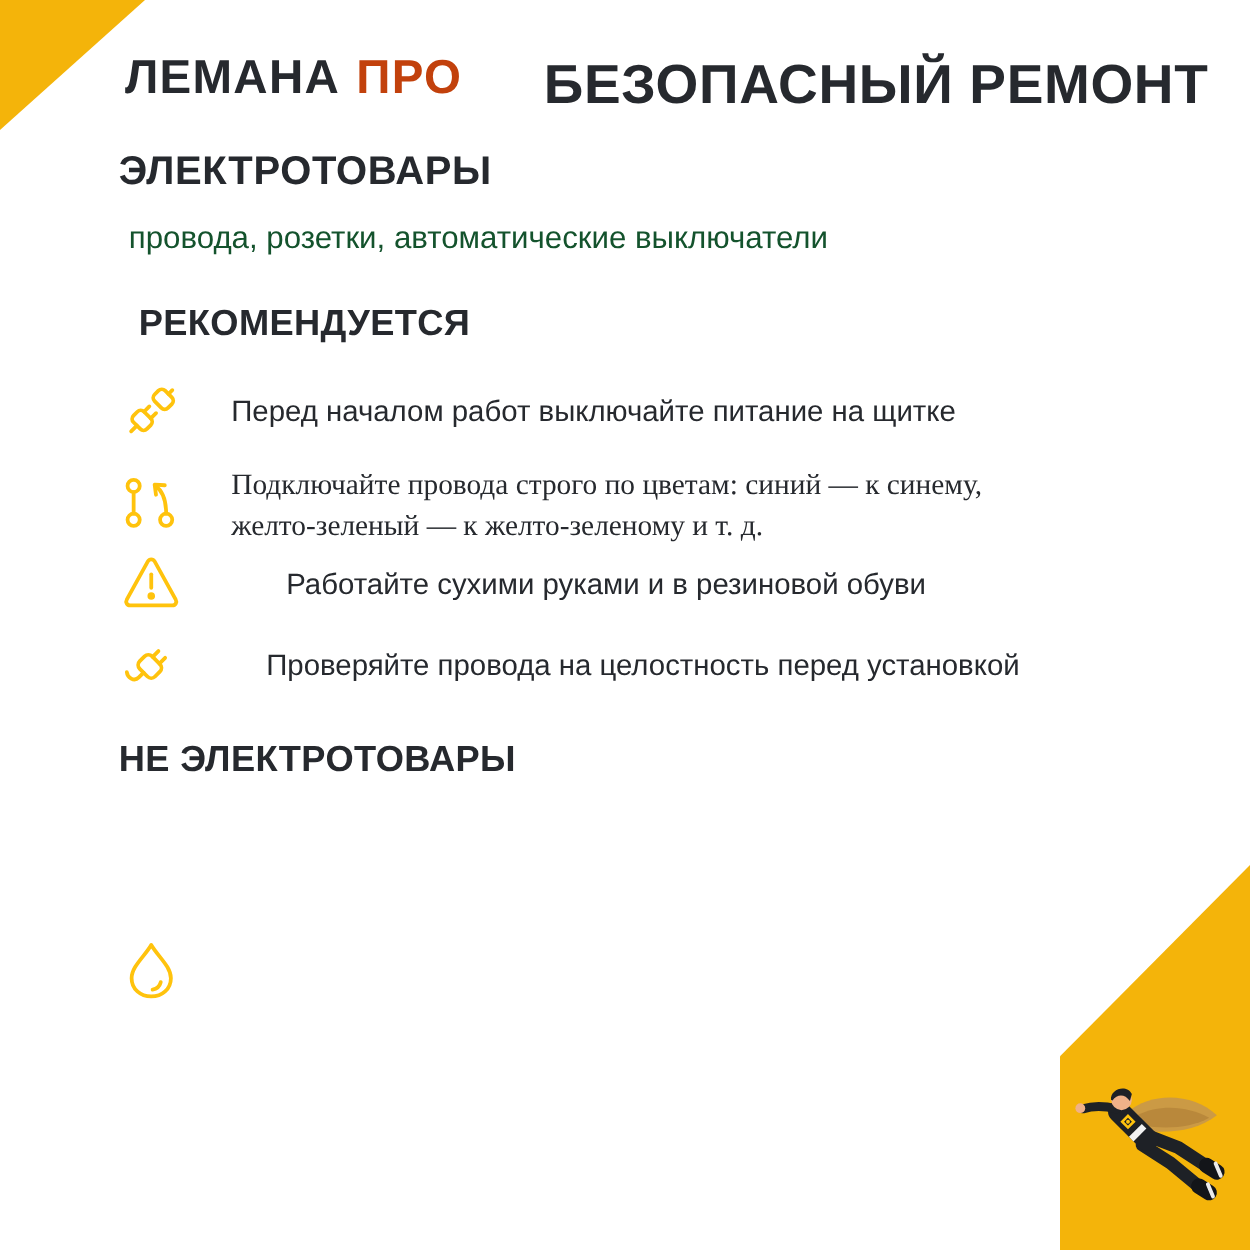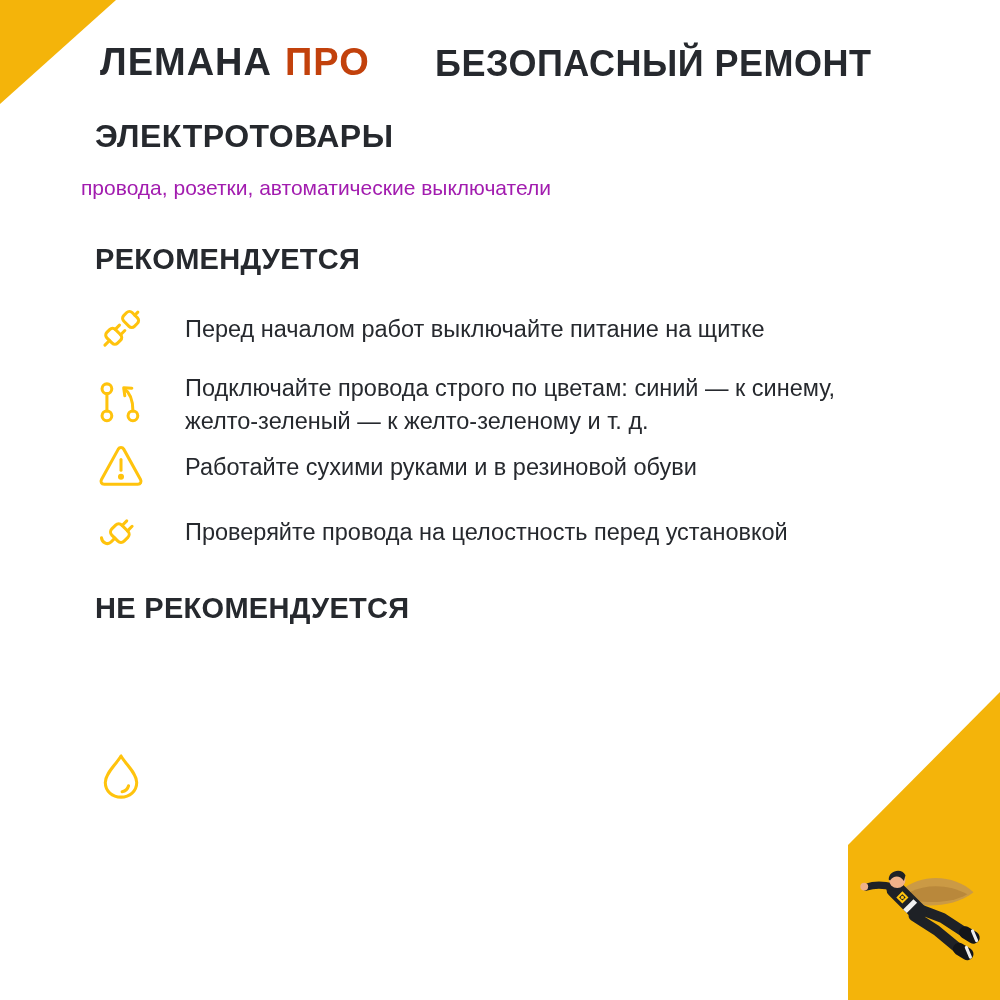--- a/index.html
+++ b/index.html
@@ -14,33 +14,33 @@
   }
   .corner-br{
     position:absolute;left:848px;top:692px;width:152px;height:308px;background:#F4B40A;
     clip-path:polygon(100% 0,0 49.7%,0 100%,100% 100%);
   }
   .mascot{position:absolute;left:8px;top:168px;}
   
   .logo-row{position:absolute;left:100px;top:41px;display:flex;gap:13px;
     font-size:38px;font-weight:900;letter-spacing:1px;white-space:nowrap;}
   .logo-accent{color:#c2410c;}
-  .program-title{position:absolute;left:435px;top:43px;font-size:36px;font-weight:800;
+  .program-title{position:absolute;left:435px;top:43px;font-size:44px;font-weight:800;
     letter-spacing:0.5px;white-space:nowrap;}
   .page-title{position:absolute;left:95px;top:118px;font-size:32px;font-weight:900;
     letter-spacing:0.5px;white-space:nowrap;}
-  .page-subtitle{position:absolute;left:81px;top:176px;font-size:21px;color:#a21caf;white-space:nowrap;}
+  .page-subtitle{position:absolute;left:103px;top:176px;font-size:25px;color:#14532d;white-space:nowrap;}
   
   .section-heading{position:absolute;left:95px;font-size:29px;font-weight:900;letter-spacing:0.3px;white-space:nowrap;}
-  .h-recommended{top:243px;}
+  .h-recommended{top:243px;margin-left:16px;}
   .h-not-recommended{top:592px;}
   .item{position:absolute;left:95px;display:flex;align-items:center;}
   .item-icon{width:52px;height:52px;flex:0 0 52px;margin-right:38px;}
   .item-text{font-size:23.5px;line-height:33px;color:#26292E;white-space:pre-line;}
-  .r1{top:303px;text-align:right;} .r2{top:372px;} .r3{top:441px;} .r4{top:506px;} .r5{top:651px;} .r6{top:750px;}
+  .r1{top:303px;text-align:right;} .r2{top:372px;font-family:Liberation Serif, serif;} .r3{top:441px;gap:44px;} .r4{top:506px;gap:28px;} .r5{top:651px;} .r6{top:750px;}
   .icon-stroke{stroke:#FFC30D;stroke-width:2.8;fill:none;stroke-linecap:round;stroke-linejoin:round;}
 </style>
 </head>
 <body>
 
 <div class="poster">
 
   <div class="corner-tl"></div>
 
   <div class="logo-row">
@@ -99,21 +99,21 @@
       <g class="icon-stroke" transform="rotate(45 24 24)">
         <rect x="16" y="19" width="16" height="13" rx="4"></rect>
         <line x1="20.5" y1="19" x2="20.5" y2="13"></line>
         <line x1="27.5" y1="19" x2="27.5" y2="13"></line>
         <path d="M24,32 L24,37 C24,42 18,43 15,40.5"></path>
       </g>
     </svg>
     <div class="item-text">Проверяйте провода на целостность перед установкой</div>
   </div>
 
-  <div class="section-heading h-not-recommended">НЕ РЕКОМЕНДУЕТСЯ</div>
+  <div class="section-heading h-not-recommended">НЕ ЭЛЕКТРОТОВАРЫ</div>
 
 
   <div class="item r6">
     <svg class="item-icon" viewBox="0 0 48 48">
       <g class="icon-stroke">
         <path d="M24,5.5 C19,14 9.5,21.5 9.5,30 C9.5,38 16,43.5 24,43.5 C32,43.5 38.5,38 38.5,30 C38.5,21.5 29,14 24,5.5 Z"></path>
         <path d="M31,33 A7.5,7.5 0 0 1 25,38.5"></path>
       </g>
     </svg>
   </div>

